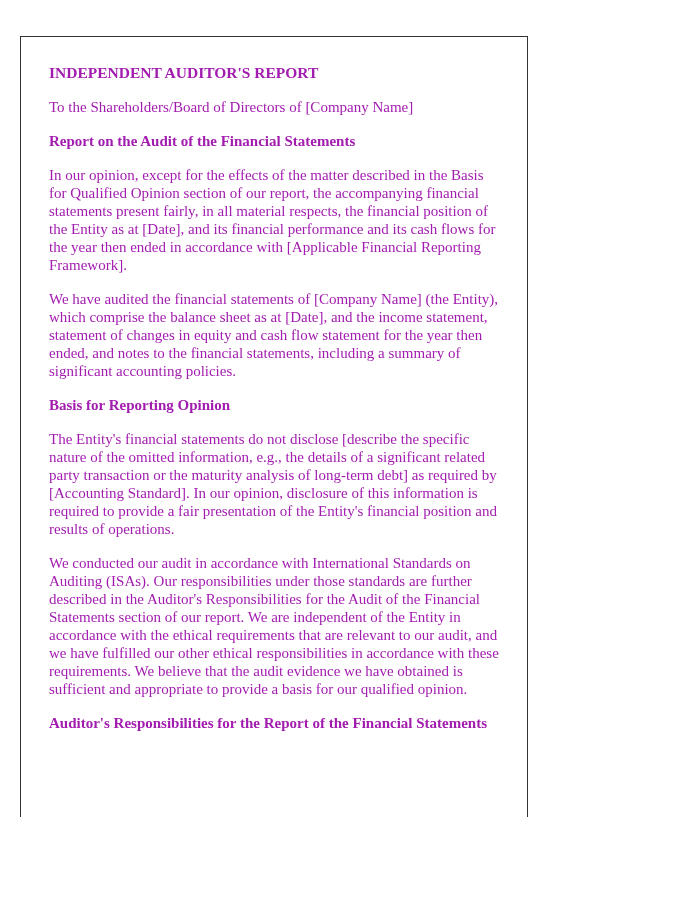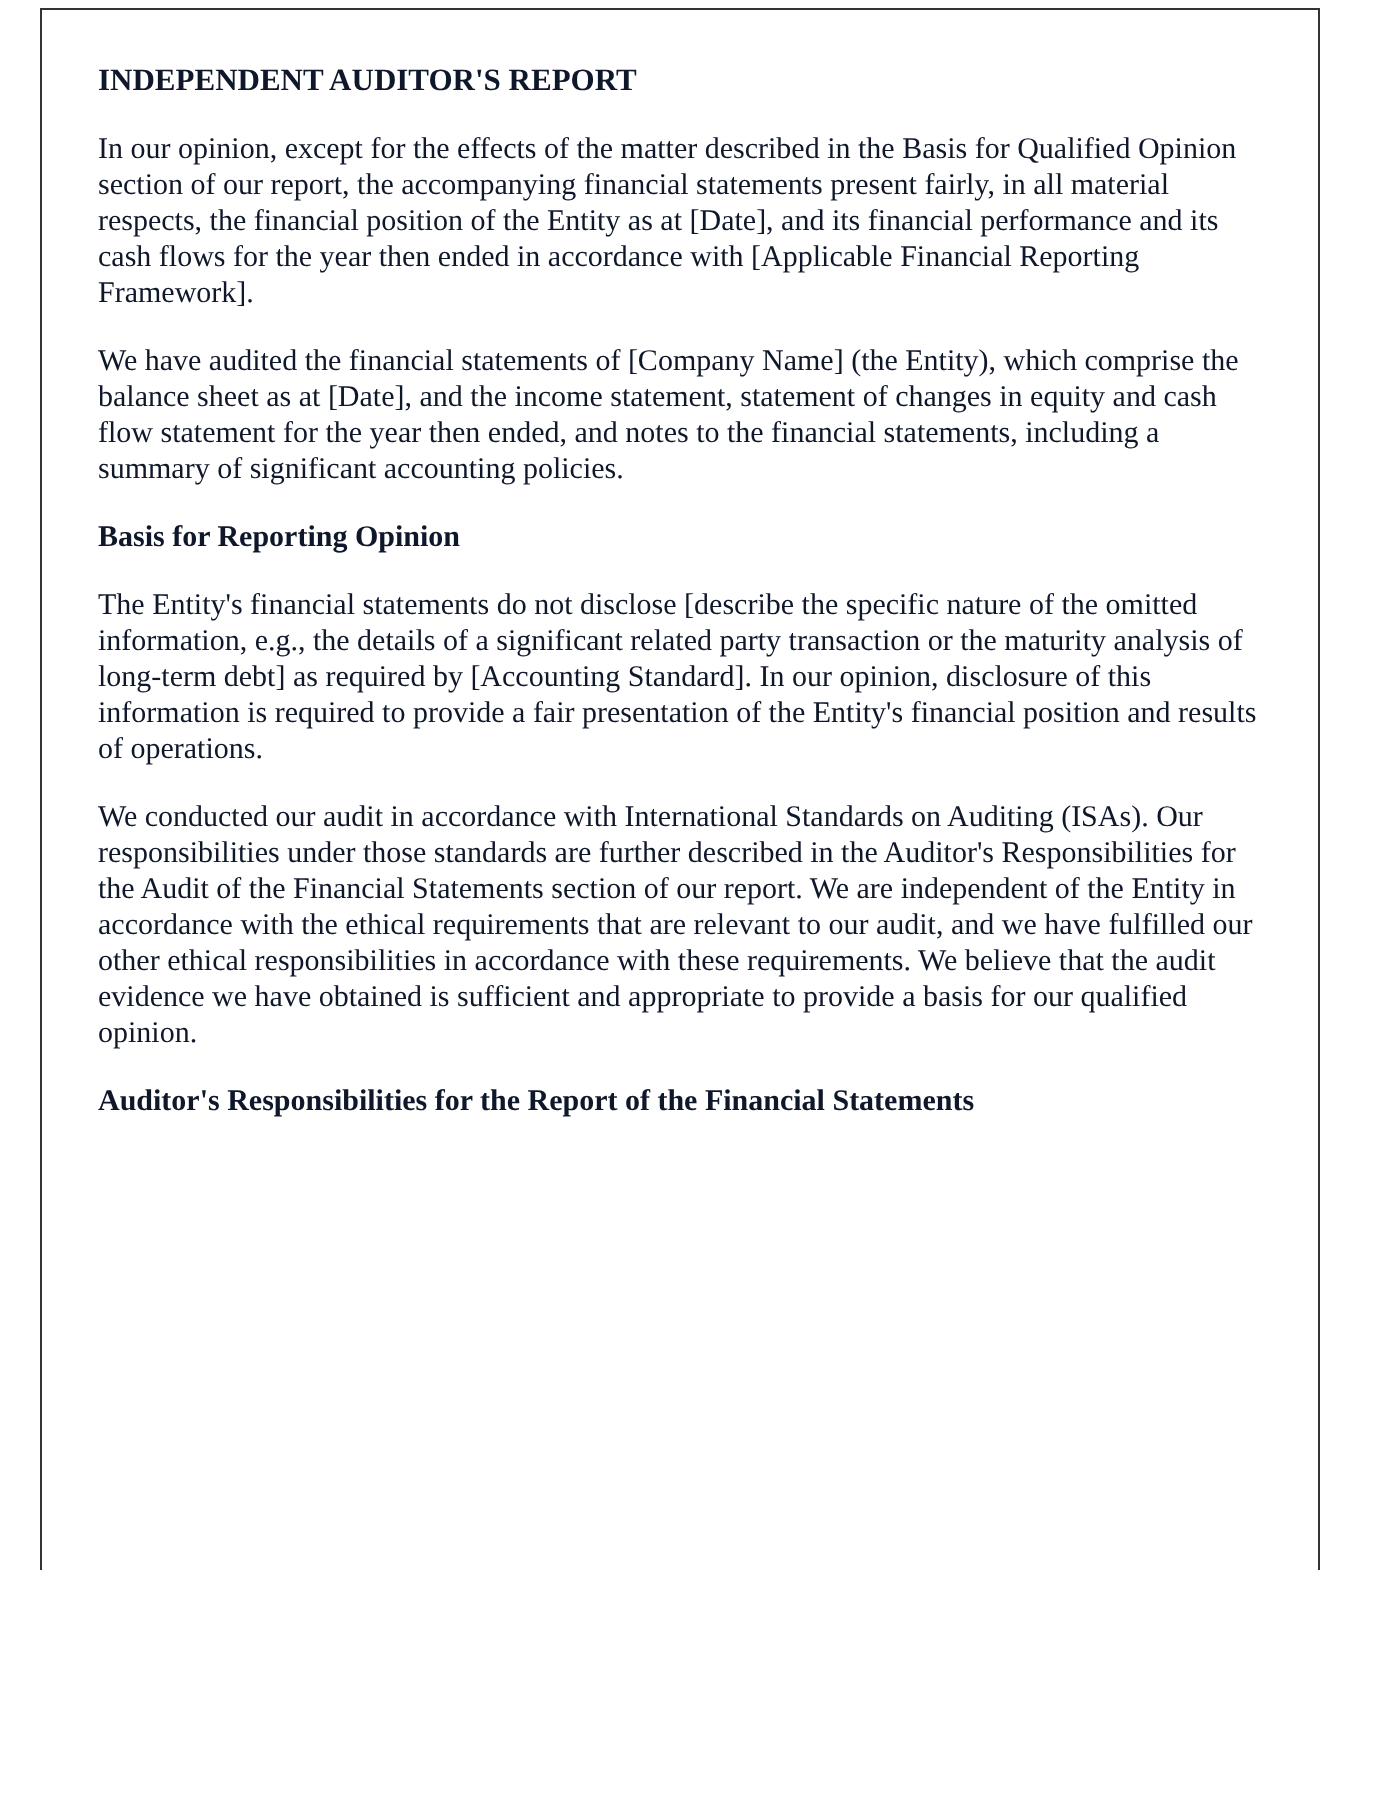--- a/index.html
+++ b/index.html
@@ -9,52 +9,54 @@
     }
     body {
       width: 700px;
       height: 900px;
       position: relative;
       overflow: hidden;
     }
     .page {
       position: absolute;
       left: 20px;
-      top: 4px;
-      width: 640px;
+      top: 36px;
+      width: 508px;
       height: 781px;
       border-top: 1px solid #333333;
       border-left: 1px solid #333333;
       border-right: 1px solid #333333;
       box-sizing: border-box;
       overflow: hidden;
       padding: 27px 28px 0 28px;
       font-family: "Liberation Serif", "DejaVu Serif", serif;
       font-size: 15px;
       line-height: 18px;
-      color: #0f172a;
+      color: #a21caf;
     }
     .page h1, .page h2, .page h3 {
       font-size: 15px;
       line-height: 18px;
       font-weight: bold;
       margin: 0 0 16px 0;
     }
     .page h1 {
       font-size: 15.5px;
     }
     .page p {
       margin: 0 0 16px 0;
     }
   </style>
 </head>
 <body>
 
 <div class="page">
   <h1>INDEPENDENT AUDITOR'S REPORT</h1>
+  <p>To the Shareholders/Board of Directors of [Company Name]</p>
+  <h2>Report on the Audit of the Financial Statements</h2>
 
   <p>In our opinion, except for the effects of the matter described in the Basis for Qualified Opinion section of our report, the accompanying financial statements present fairly, in all material respects, the financial position of the Entity as at [Date], and its financial performance and its cash flows for the year then ended in accordance with [Applicable Financial Reporting Framework].</p>
   <p>We have audited the financial statements of [Company Name] (the Entity), which comprise the balance sheet as at [Date], and the income statement, statement of changes in equity and cash flow statement for the year then ended, and notes to the financial statements, including a summary of significant accounting policies.</p>
 
   <h3>Basis for Reporting Opinion</h3>
   <p>The Entity's financial statements do not disclose [describe the specific nature of the omitted information, e.g., the details of a significant related party transaction or the maturity analysis of long-term debt] as required by [Accounting Standard]. In our opinion, disclosure of this information is required to provide a fair presentation of the Entity's financial position and results of operations.</p>
   <p>We conducted our audit in accordance with International Standards on Auditing (ISAs). Our responsibilities under those standards are further described in the Auditor's Responsibilities for the Audit of the Financial Statements section of our report. We are independent of the Entity in accordance with the ethical requirements that are relevant to our audit, and we have fulfilled our other ethical responsibilities in accordance with these requirements. We believe that the audit evidence we have obtained is sufficient and appropriate to provide a basis for our qualified opinion.</p>
 
 
   <h3>Auditor's Responsibilities for the Report of the Financial Statements</h3>

